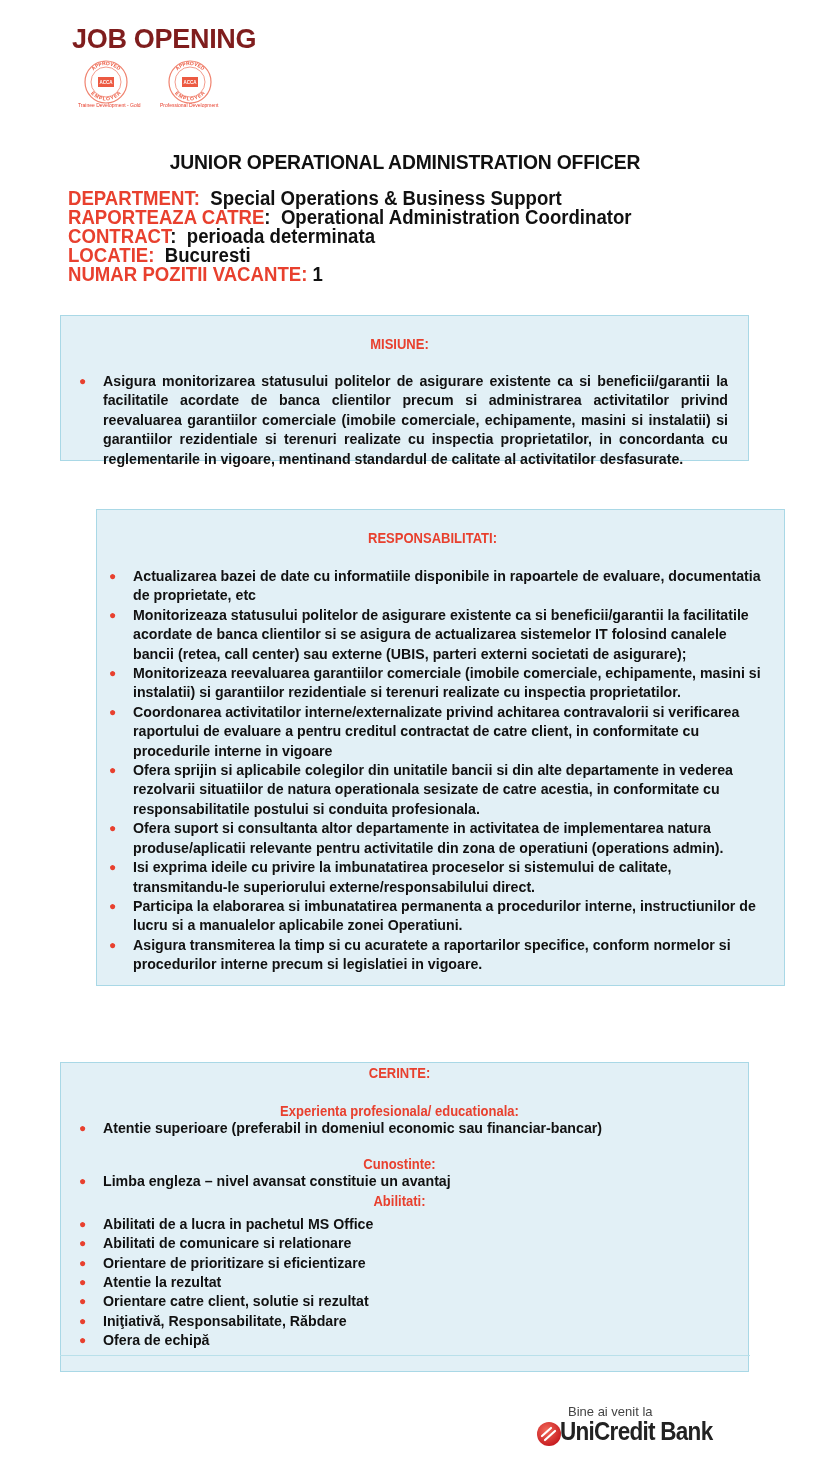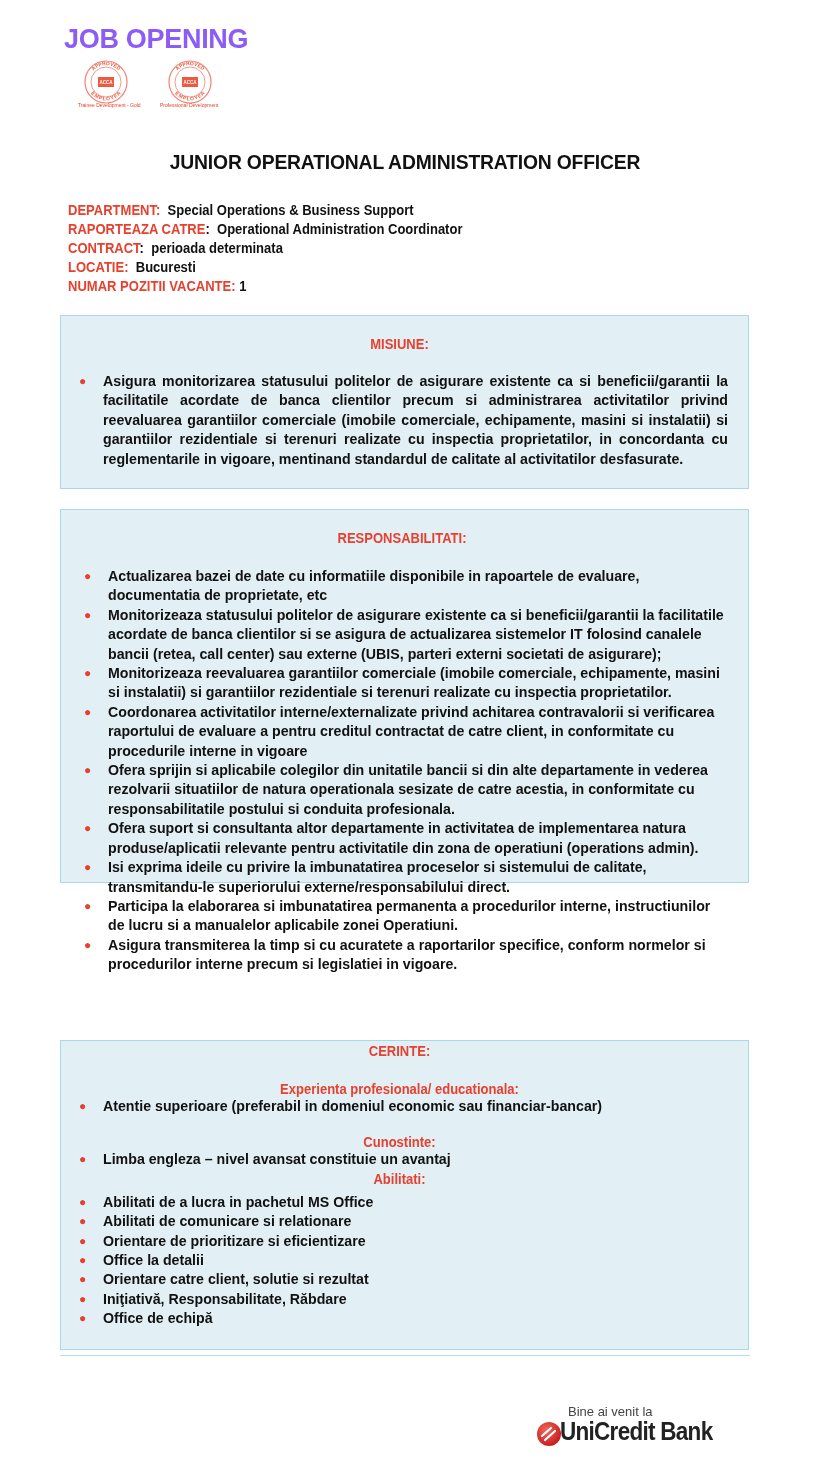--- a/index.html
+++ b/index.html
@@ -1,25 +1,25 @@
 <!DOCTYPE html>
 <html><head>
 <meta charset="utf-8">
 <style>
   html, body { margin: 0; padding: 0; background: #ffffff; }
   body { width: 825px; height: 1467px; position: relative; overflow: hidden;
          font-family: "Liberation Sans", sans-serif; color: #111; }
   .red { color: #e8402e; }
-  .job-opening { position: absolute; left: 64px; top: 24px; font-size: 27px; font-weight: bold;
-                 color: #8b5cf6; letter-spacing: -0.3px; }
+  .job-opening { position: absolute; left: 72px; top: 24px; font-size: 27px; font-weight: bold;
+                 color: #7f1d1d; letter-spacing: -0.3px; }
   .badge { position: absolute; top: 58px; width: 48px; height: 48px; }
   .badge-caption { position: absolute; top: 102px; font-size: 5px; color: #e8402e; white-space: nowrap; }
   .title { position: absolute; left: 0; width: 810px; top: 150px; text-align: center;
            font-size: 21px; font-weight: bold; letter-spacing: -0.2px; transform: scaleX(0.92); }
-  .meta { position: absolute; left: 68px; top: 201px; font-size: 14px; line-height: 19px; font-weight: bold; }
+  .meta { position: absolute; left: 68px; top: 189px; font-size: 20px; line-height: 19px; font-weight: bold; }
   .meta .row { white-space: nowrap; transform-origin: left; transform: scaleX(0.93); }
   .box { position: absolute; left: 60px; width: 689px; background: #e2f0f6; border: 1px solid #a9d8e6;
          box-sizing: border-box; }
   .box-head { text-align: center; color: #e8402e; font-weight: bold; font-size: 14px;
               transform: scaleX(0.93); }
   ul.items { list-style: none; margin: 0; padding: 0; }
   ul.items li { position: relative; padding-left: 32px; font-size: 14.2px; line-height: 19.4px; }
   ul.items li .bullet { position: absolute; left: 8px; top: 0; color: #e8402e; font-size: 12px; }
   ul.items li .txt { display: block; transform-origin: left; font-weight: bold; }
   .justify .txt { text-align: justify; }
@@ -61,31 +61,31 @@
 <div class="title">JUNIOR OPERATIONAL ADMINISTRATION OFFICER</div>
 
 <div class="meta">
   <div class="row"><span class="red">DEPARTMENT:</span>&nbsp; <span>Special Operations &amp; Business Support</span></div>
   <div class="row"><span class="red">RAPORTEAZA CATRE</span><span>:</span>&nbsp; <span>Operational Administration Coordinator</span></div>
   <div class="row"><span class="red">CONTRACT</span><span>:</span>&nbsp; <span>perioada determinata</span></div>
   <div class="row"><span class="red">LOCATIE:</span>&nbsp; <span>Bucuresti</span></div>
   <div class="row"><span class="red">NUMAR POZITII VACANTE:</span> <span>1</span></div>
 </div>
 
-<div class="box" style="top:315px; height:174px; padding: 20px 20px 17px 10px;">
+<div class="box" style="top:315px; height:146px; padding: 20px 20px 17px 10px;">
   <div class="box-head">MISIUNE:</div>
   <ul class="items justify" style="margin-top:20px;">
     <li>
         <span class="bullet">●</span>
         <span class="txt">Asigura monitorizarea statusului politelor de asigurare existente ca si beneficii/garantii la facilitatile acordate de banca clientilor precum si administrarea activitatilor privind reevaluarea garantiilor comerciale (imobile comerciale, echipamente, masini si instalatii) si garantiilor rezidentiale si terenuri realizate cu inspectia proprietatilor, in concordanta cu reglementarile in vigoare, mentinand standardul de calitate al activitatilor desfasurate.</span>
       </li>
   </ul>
 </div>
 
-<div class="box" style="top:509px; height:374px; padding: 20px 20px 0 15px;">
+<div class="box" style="top:509px; height:477px; padding: 20px 20px 0 4px; margin-left: 36px;">
   <div class="box-head">RESPONSABILITATI:</div>
   <ul class="items" style="margin-top:21px;" id="resp-list">
       <li>
         <span class="bullet">●</span>
         <span class="txt">Actualizarea bazei de date cu informatiile disponibile in rapoartele de evaluare, documentatia de proprietate, etc</span>
       </li>
       <li>
         <span class="bullet">●</span>
         <span class="txt">Monitorizeaza statusului politelor de asigurare existente ca si beneficii/garantii la facilitatile acordate de banca clientilor si se asigura de actualizarea sistemelor IT folosind canalele bancii (retea, call center) sau externe (UBIS, parteri externi societati de asigurare);</span>
       </li>
@@ -113,21 +113,21 @@
         <span class="bullet">●</span>
         <span class="txt">Participa la elaborarea si imbunatatirea permanenta a procedurilor interne, instructiunilor de lucru si a manualelor aplicabile zonei Operatiuni.</span>
       </li>
       <li>
         <span class="bullet">●</span>
         <span class="txt">Asigura transmiterea la timp si cu acuratete a raportarilor specifice, conform normelor si procedurilor interne precum si legislatiei in vigoare.</span>
       </li>
     </ul>
 </div>
 
-<div class="box" style="top:1040px; height:310px; padding: 2px 20px 0 10px;">
+<div class="box" style="top:1062px; height:310px; padding: 2px 20px 0 10px;">
   <div class="box-head">CERINTE:</div>
   <div class="box-head" style="margin-top:22px;">Experienta profesionala/ educationala:</div>
   <ul class="items" id="exp-list">
       <li>
         <span class="bullet">●</span>
         <span class="txt">Atentie superioare (preferabil in domeniul economic sau financiar-bancar)</span>
       </li>
     </ul>
   <div class="box-head" style="margin-top:18px;">Cunostinte:</div>
   <ul class="items" id="cun-list">
@@ -145,33 +145,33 @@
       <li>
         <span class="bullet">●</span>
         <span class="txt">Abilitati de comunicare si relationare</span>
       </li>
       <li>
         <span class="bullet">●</span>
         <span class="txt">Orientare de prioritizare si eficientizare</span>
       </li>
       <li>
         <span class="bullet">●</span>
-        <span class="txt">Office la detalii</span>
+        <span class="txt">Atentie la rezultat</span>
       </li>
       <li>
         <span class="bullet">●</span>
         <span class="txt">Orientare catre client, solutie si rezultat</span>
       </li>
       <li>
         <span class="bullet">●</span>
         <span class="txt">Iniţiativă, Responsabilitate, Răbdare</span>
       </li>
       <li>
         <span class="bullet">●</span>
-        <span class="txt">Office de echipă</span>
+        <span class="txt">Ofera de echipă</span>
       </li>
     </ul>
 </div>
 
 <div class="divider"></div>
 
 <div class="logo">
   <svg width="26" height="26" viewBox="0 0 26 26" style="position:absolute; left:0; top:17px;">
     <defs>
         <radialGradient id="ug" cx="40%" cy="35%" r="70%">

